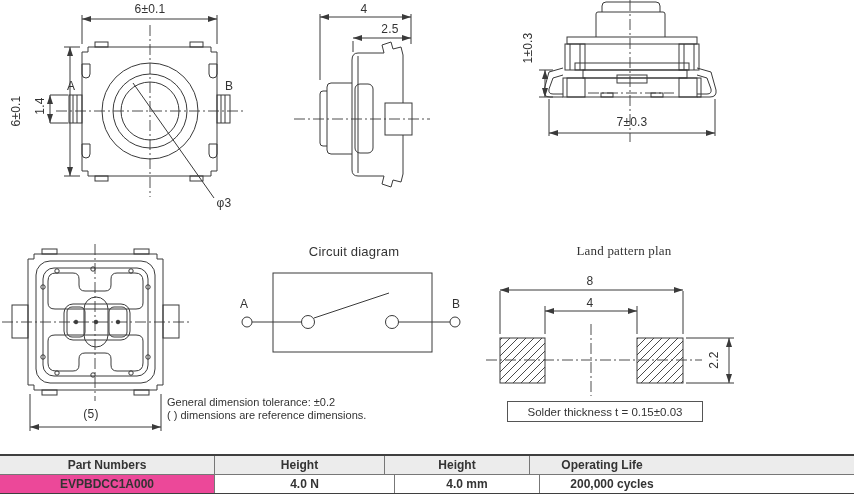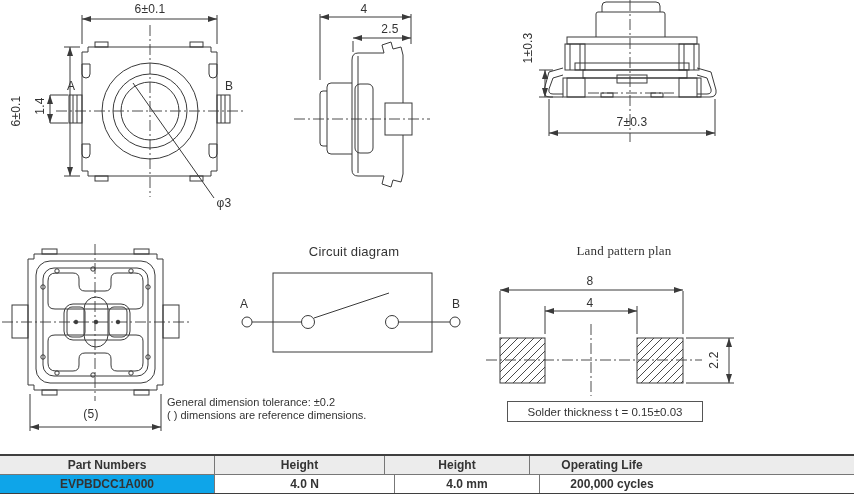--- a/index.html
+++ b/index.html
@@ -13,21 +13,21 @@
   .solder-box{position:absolute;left:507px;top:401px;width:196px;height:21px;border:1px solid #555;
     display:flex;align-items:center;justify-content:center;font-size:11.5px;color:#333;box-sizing:border-box;text-align:center;}
   .spec-table{position:absolute;left:0;top:454px;width:854px;border-top:2px solid #3f3f3f;border-bottom:2px solid #3f3f3f;box-sizing:border-box;}
   .tr{display:flex;height:18px;}
   .tr.head{background:#ececec;border-bottom:1px solid #777;}
   .td{display:flex;align-items:center;justify-content:center;font-size:12px;color:#333;
       border-right:1px solid #777;box-sizing:border-box;font-weight:bold;}
   .td.first{border-left:none;}
   .td:last-child{border-right:none;}
   .c0{width:215px;} .c1{width:180px;} .c2{width:170px;} .c3{width:145px;text-align:right;} .c4{width:144px;}
-  .td.part{background:#0ea5e9;}
+  .td.part{background:#ec4899;}
 </style>
 </head>
 <body>
 
 <div class="canvas">
 
   <svg width="854" height="452" viewBox="0 0 854 452">
     <defs>
       <marker id="arr" viewBox="0 0 10 10" refX="9" refY="5" markerWidth="10" markerHeight="10" orient="auto-start-reverse" markerUnits="userSpaceOnUse">
         <path d="M0,2 L9,5 L0,8 Z" fill="#3a3a3a"></path>

